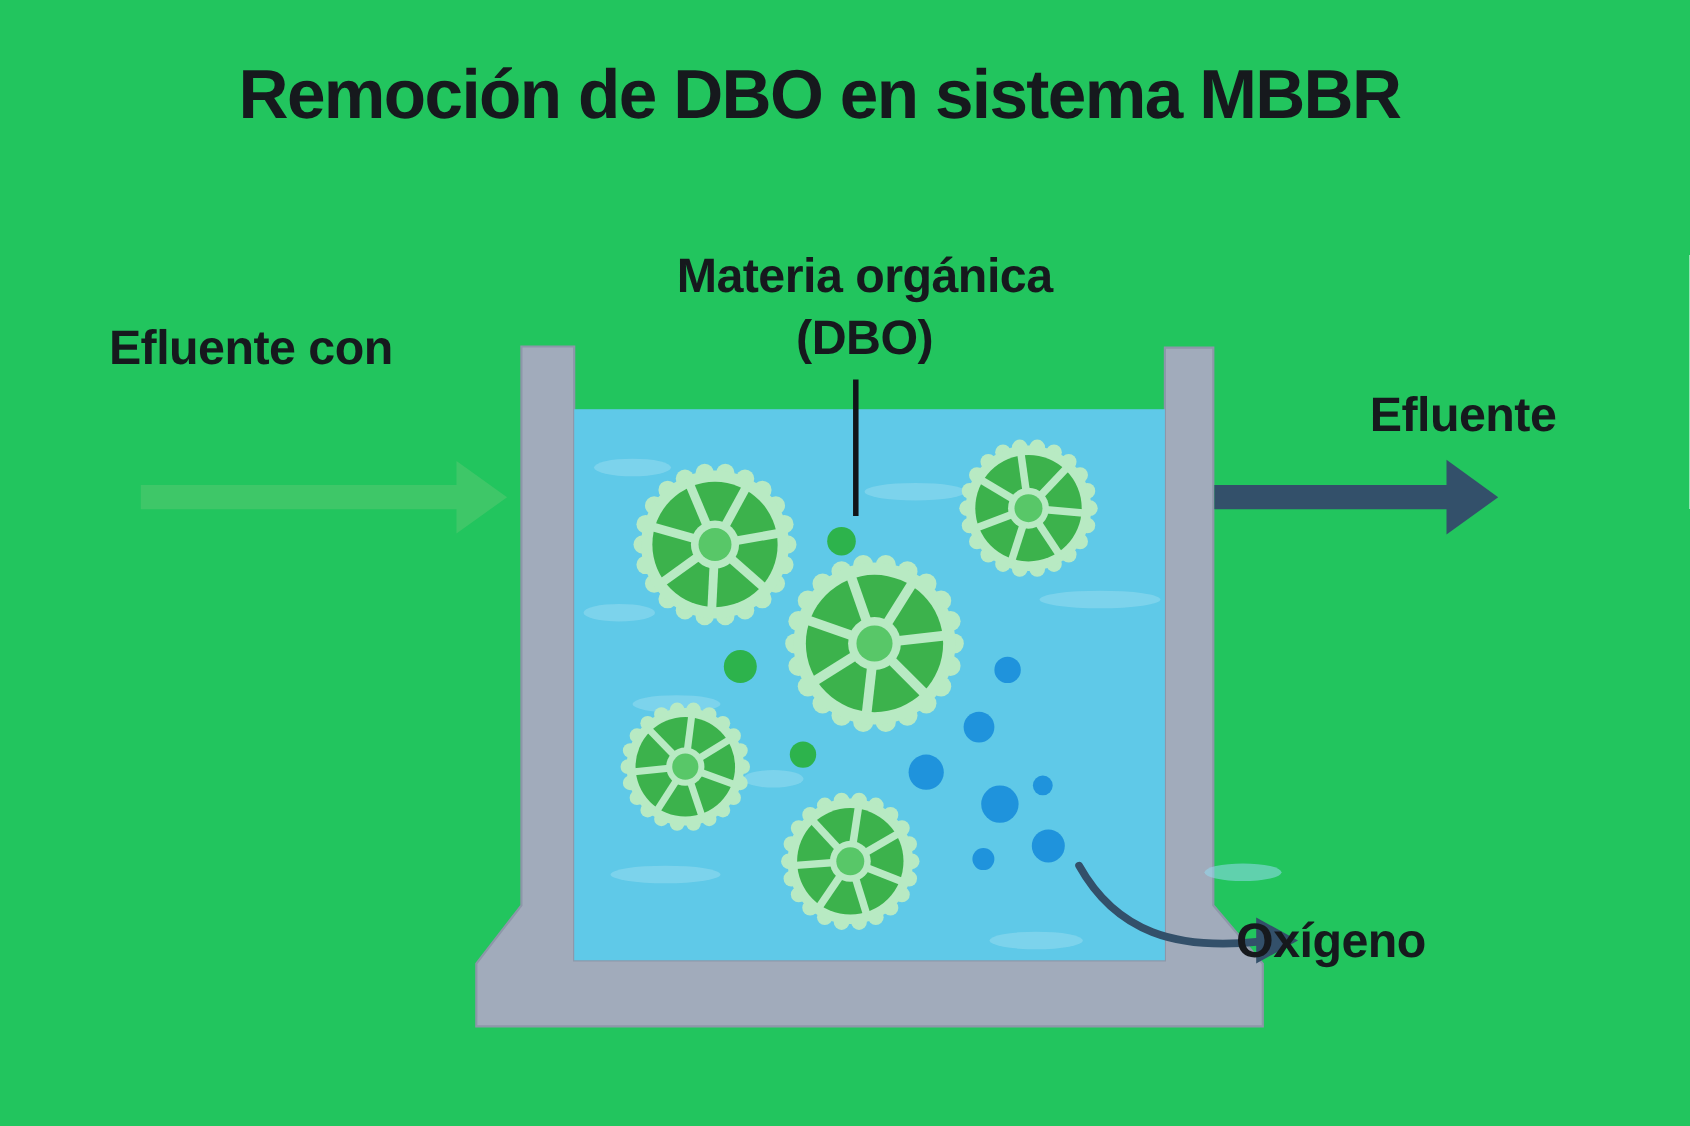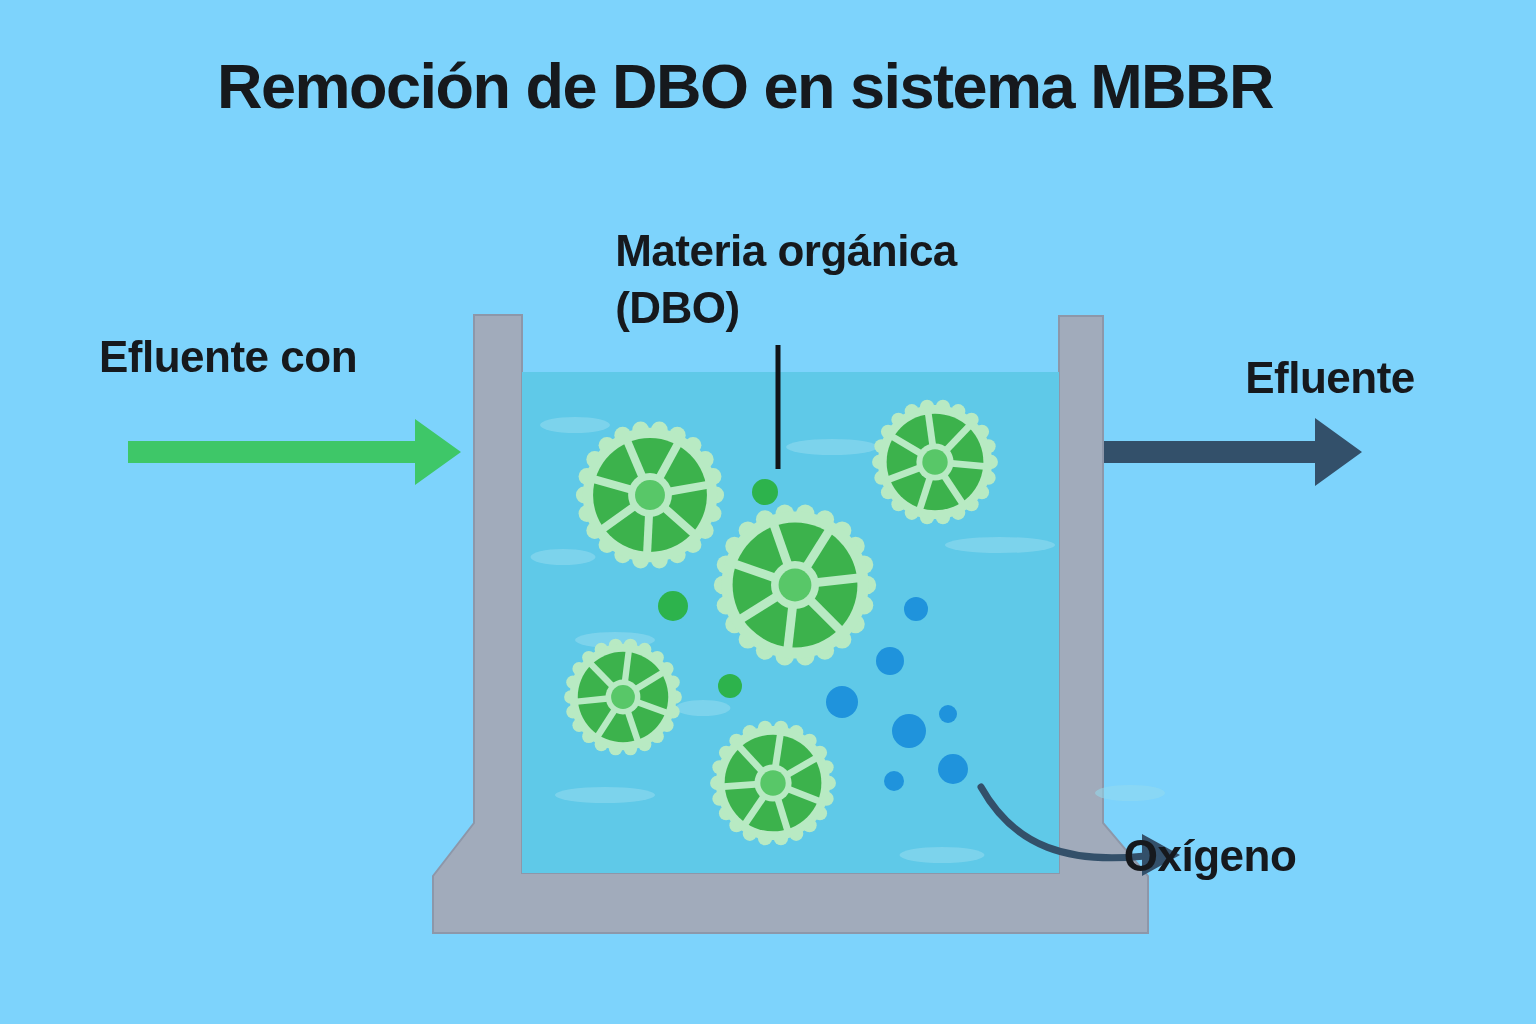--- a/index.html
+++ b/index.html
@@ -1,23 +1,23 @@
 <!DOCTYPE html>
 <html><head>
 <meta charset="utf-8">
 <style>
   html,body{margin:0;padding:0;background:#ffffff;}
-  .stage{position:relative;width:1536px;height:1024px;background:#7dd3fc;overflow:hidden;
+  .stage{position:relative;width:1536px;height:1024px;background:#22c55e;overflow:hidden;
          font-family:"Liberation Sans",sans-serif;color:#16191d;}
   .scene-svg{position:absolute;left:0;top:0;width:1536px;height:1024px;}
   .title{position:absolute;left:745px;top:52px;transform:translateX(-50%);
          margin:0;font-size:63px;font-weight:700;letter-spacing:-1.5px;white-space:nowrap;line-height:1.1;}
   .label{position:absolute;transform:translateX(-50%);font-weight:700;font-size:44px;
-         line-height:57px;text-align:left;white-space:nowrap;letter-spacing:-0.5px;}
-  .influent-label{left:228px;top:288px;margin-top:40px;}
+         line-height:57px;text-align:center;white-space:nowrap;letter-spacing:-0.5px;}
+  .influent-label{left:228px;top:288px;}
   .organic-label{left:786px;top:222px;}
   .effluent-label{left:1298px;top:349px;margin-left:32px;}
   .oxygen-label{left:1210px;top:827px;}
 </style>
 </head>
 <body>
 
 <div class="stage">
 
   <h1 class="title">Remoción de DBO en sistema MBBR</h1>

